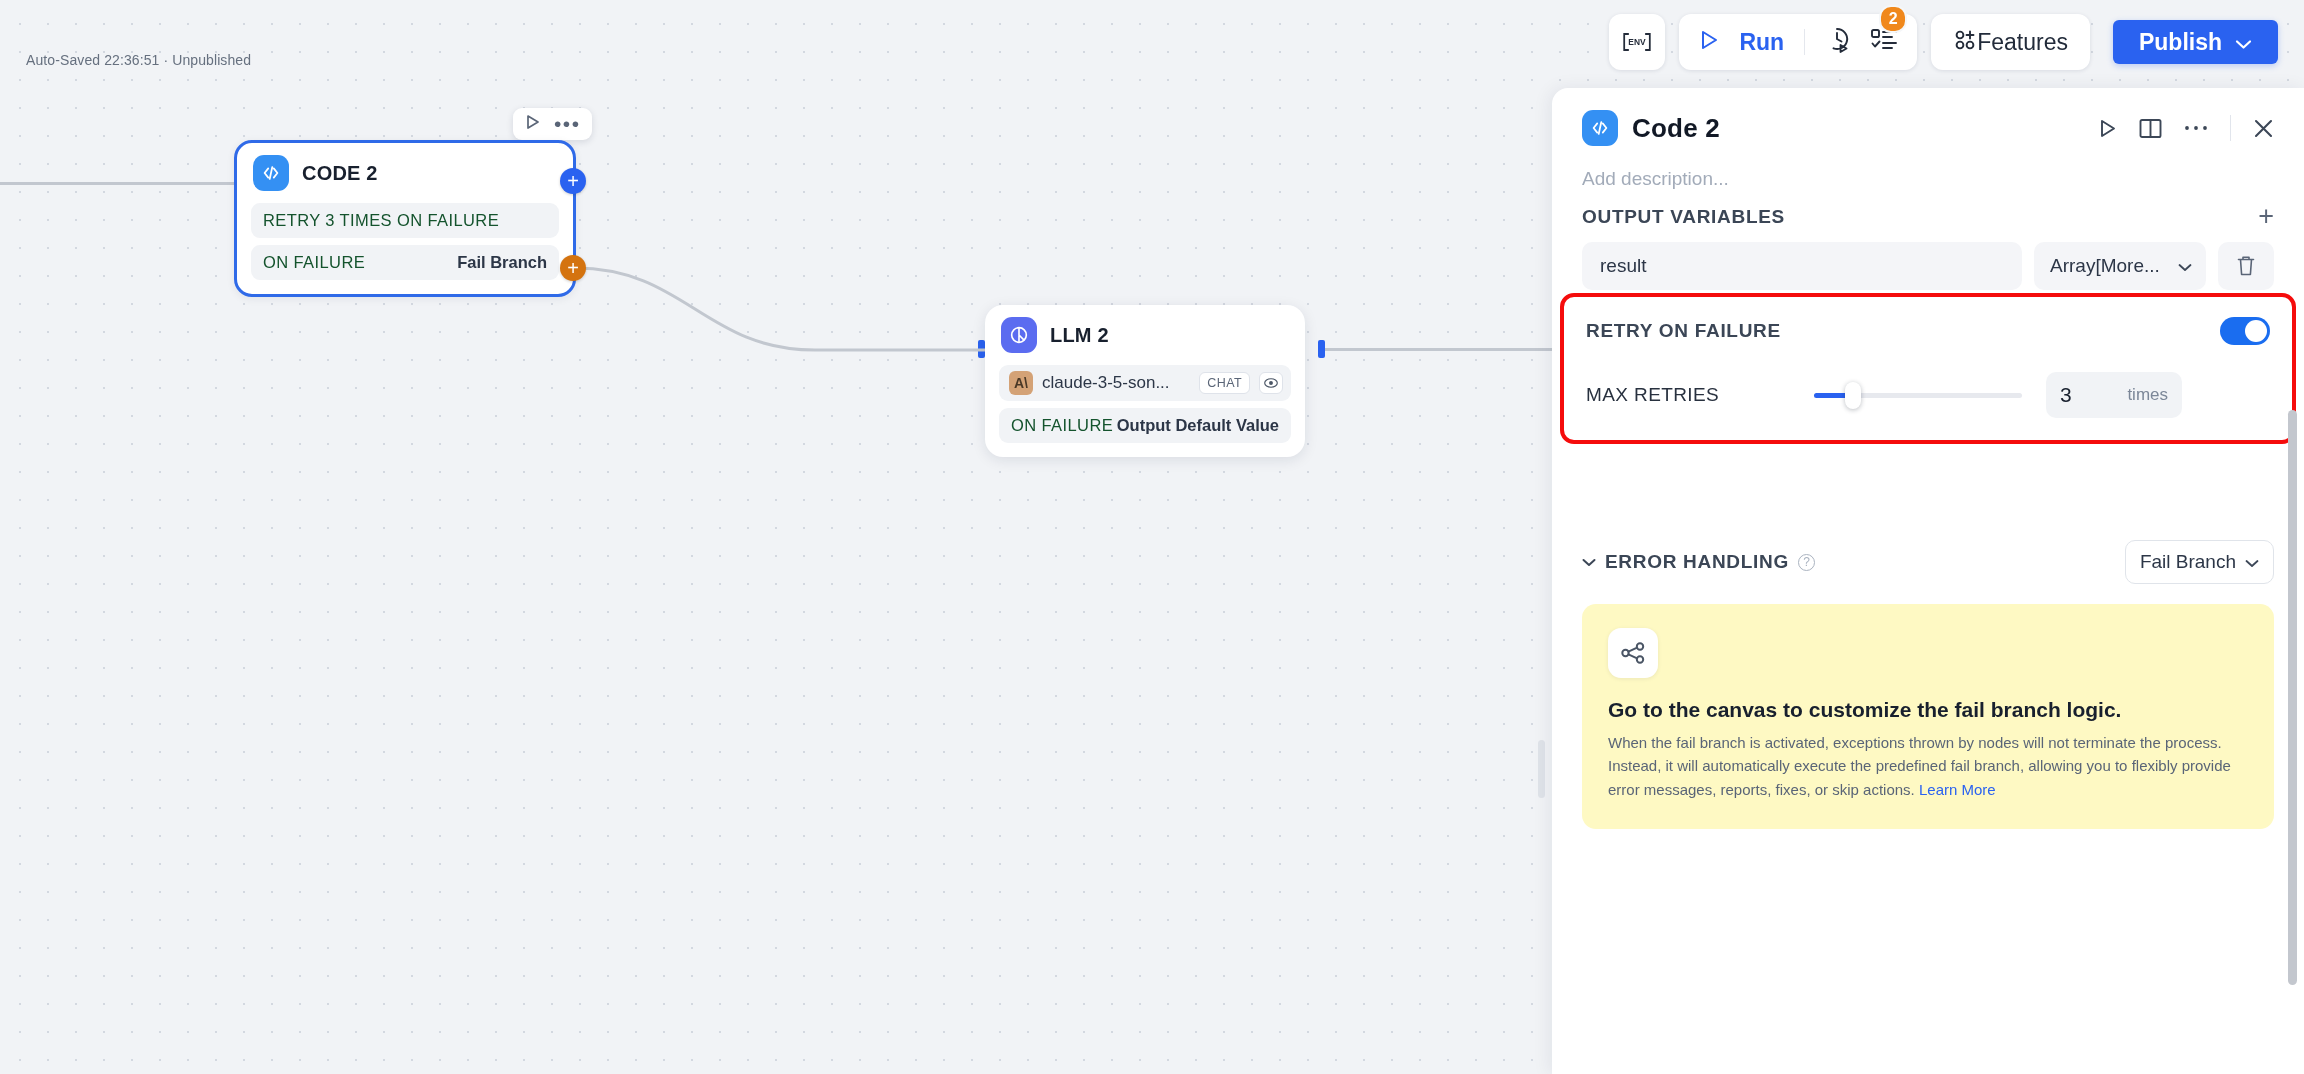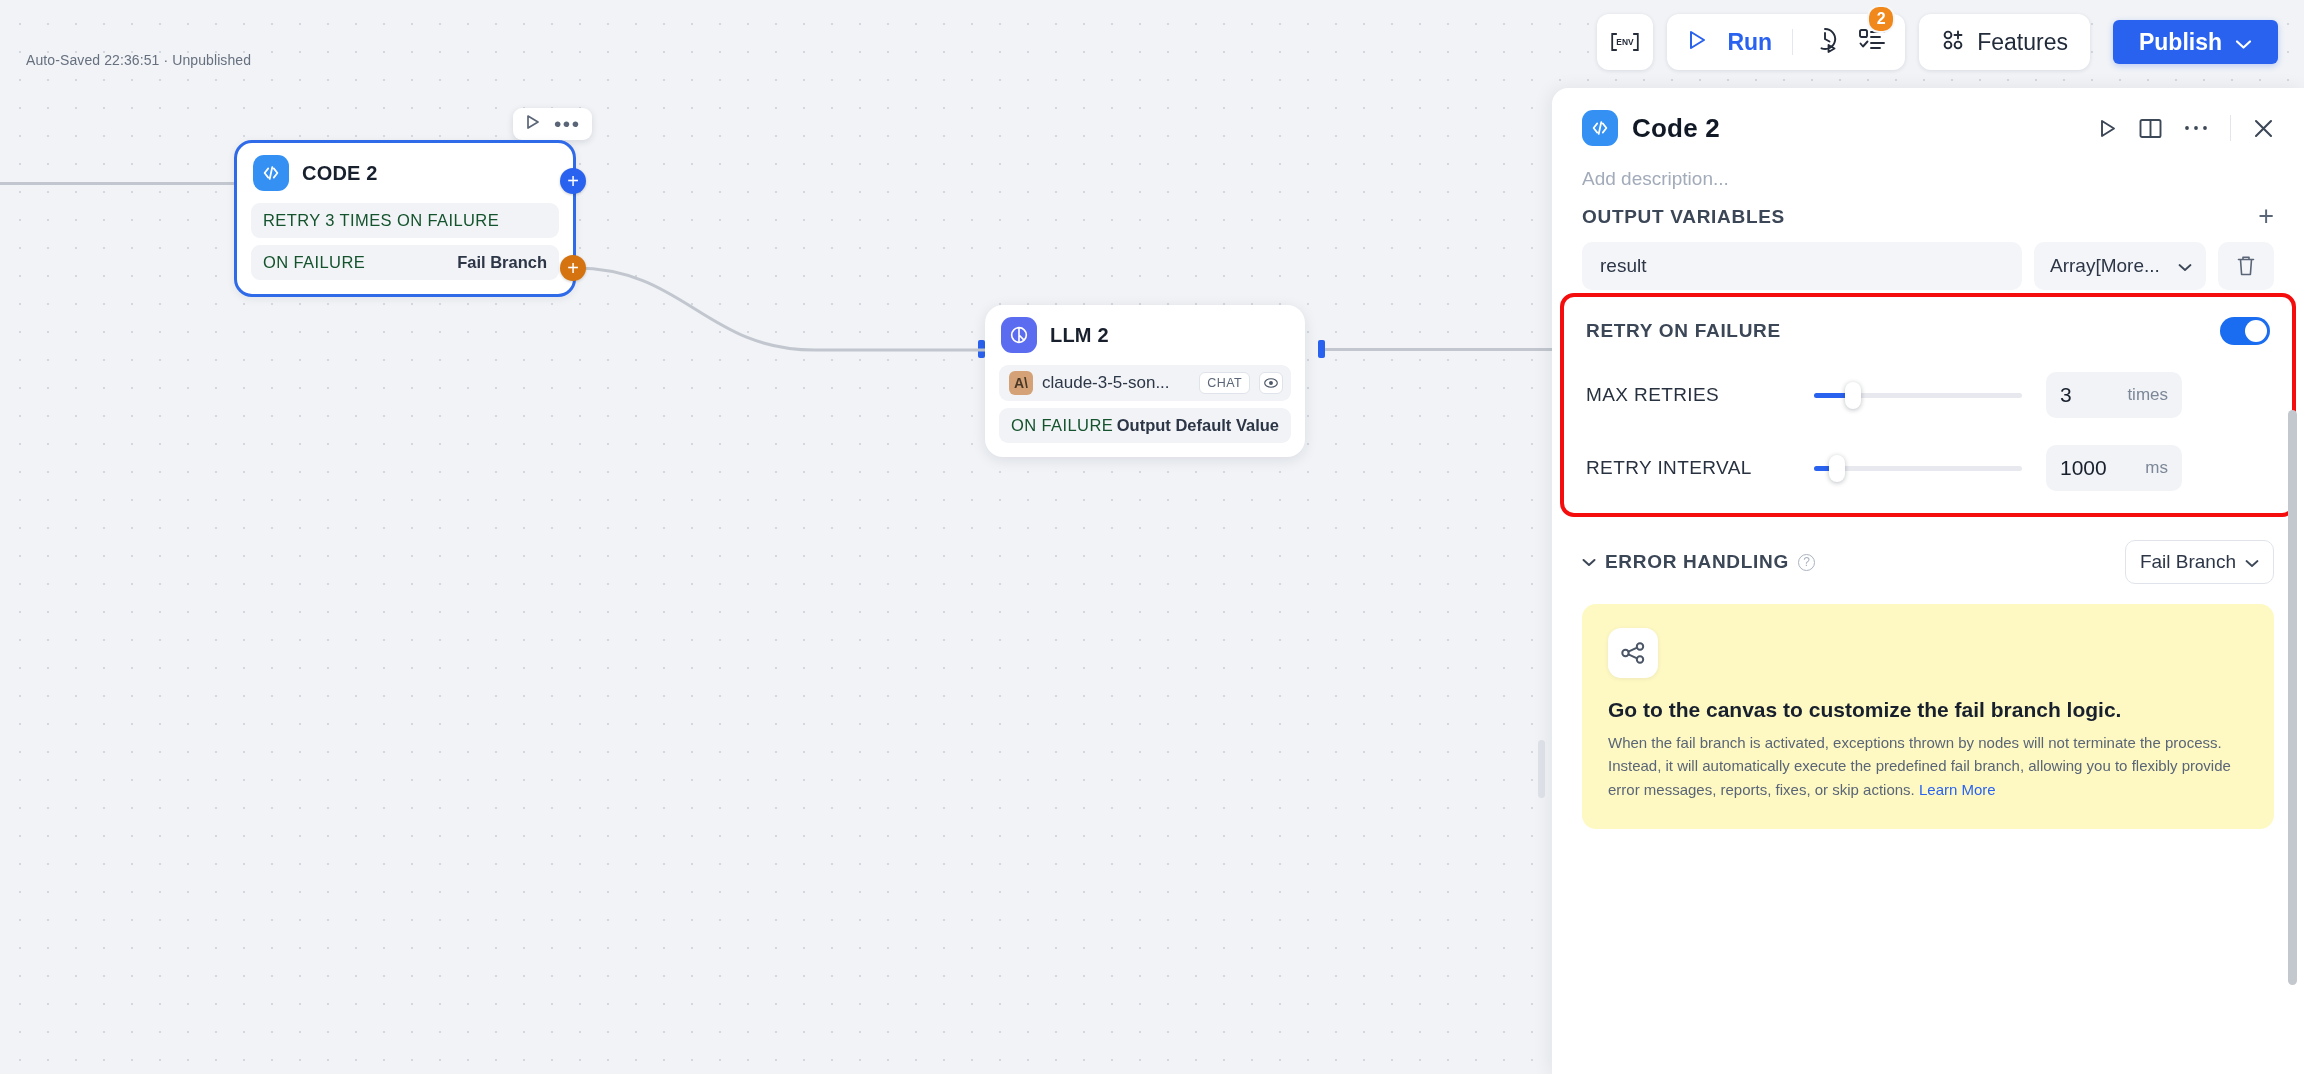--- a/index.html
+++ b/index.html
@@ -244,21 +244,21 @@
   #run-group { padding: 0 20px; gap: 20px; position: relative; }
   .run-label { font-size: 23px; color: #2a62f0; font-weight: 600; }
   .run-div { width: 1px; height: 26px; background: #e4e7ed; }
   .badge-count {
     position: absolute; right: 10px; top: -9px;
     background: #f0881c; color: #fff; border-radius: 12px;
     min-width: 28px; height: 28px; font-size: 16px; font-weight: 700;
     display: flex; align-items: center; justify-content: center;
     border: 2px solid #f5f7f9;
   }
-  #features-btn { padding: 0 22px; gap: 12px; }
+  #features-btn { padding: 0 22px; }
   .features-label { font-size: 23px; color: #222b3a; }
   #publish-btn {
     background: #2a62f0; border-radius: 6px; height: 44px;
     padding: 0 26px; display: flex; align-items: center; gap: 13px;
     color: #fff; font-size: 23px; font-weight: 600;
     box-shadow: 0 2px 6px rgba(42,98,240,.28);
     margin-left: 9px;
   }
 </style>
 </head>
@@ -467,31 +467,20 @@
         <span class="slider-track">
           <span class="slider-fill" id="fill-retries" style="width: 18%;"></span>
           <span class="slider-thumb" id="thumb-retries" style="left: calc(18% - 6px);"></span>
         </span>
         <span class="num-box">
           <span class="num-val">3</span>
           <span class="num-unit">times</span>
         </span>
       </div>
 
-      <div class="slider-row">
-        <span class="slider-label">RETRY INTERVAL</span>
-        <span class="slider-track">
-          <span class="slider-fill" id="fill-interval" style="width: 10%;"></span>
-          <span class="slider-thumb" id="thumb-interval" style="left: calc(10% - 6px);"></span>
-        </span>
-        <span class="num-box">
-          <span class="num-val">1000</span>
-          <span class="num-unit">ms</span>
-        </span>
-      </div>
     </div>
 
     <div id="err-section">
       <div class="err-head">
         <span class="caret">
           <svg width="14" height="9" viewBox="0 0 14 9">
               <path d="M1.5 2 L7 7 L12.5 2" fill="none" stroke="#3b4656" stroke-width="2" stroke-linecap="round" stroke-linejoin="round"></path>
             </svg>
         </span>
         <span class="sect-title">ERROR HANDLING</span>

